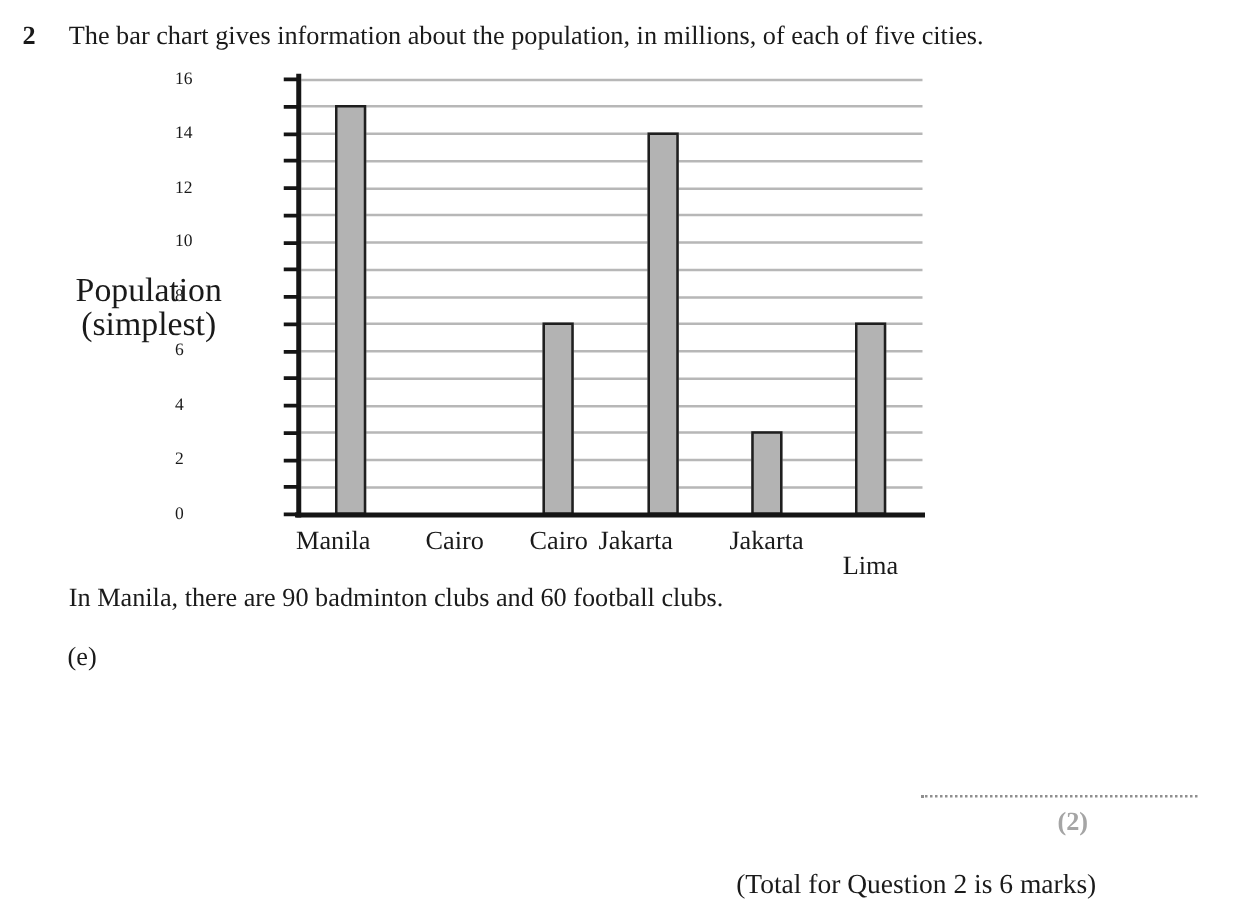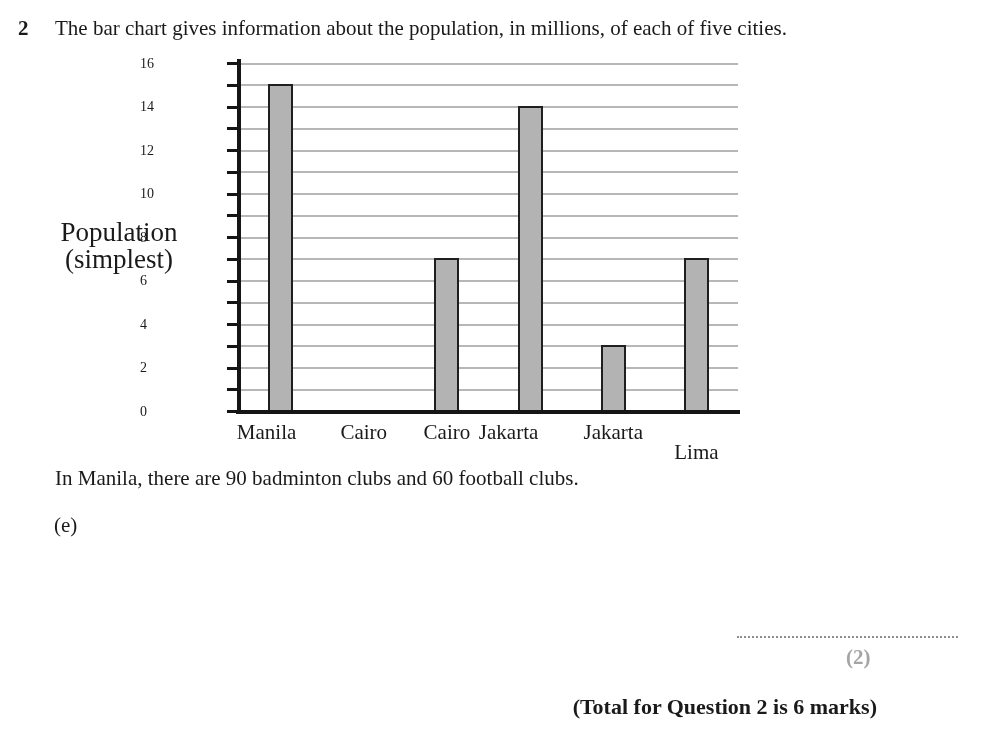--- a/index.html
+++ b/index.html
@@ -39,21 +39,21 @@
   .answer-line{
     position:absolute;left:737px;top:620px;width:221px;height:16px;
     border-bottom:2px dotted #8f8f8f;
   }
   .marks{
     position:absolute;left:846px;top:645px;
     font-size:21px;font-weight:bold;color:#a5a5a5;
   }
   .total-line{
     position:absolute;right:123px;top:694px;
-    font-size:22px;font-weight:bold;white-space:nowrap;
+    font-size:22px;font-weight:normal;white-space:nowrap;
   }
 </style>
 </head>
 <body>
 
 <div id="page">
 
   <div class="abs qnum" style="left:18px;top:16px;">2</div>
   <div class="abs body-text" style="left:55px;top:16px;">The bar chart gives information about the population, in millions, of each of five cities.</div>
 

